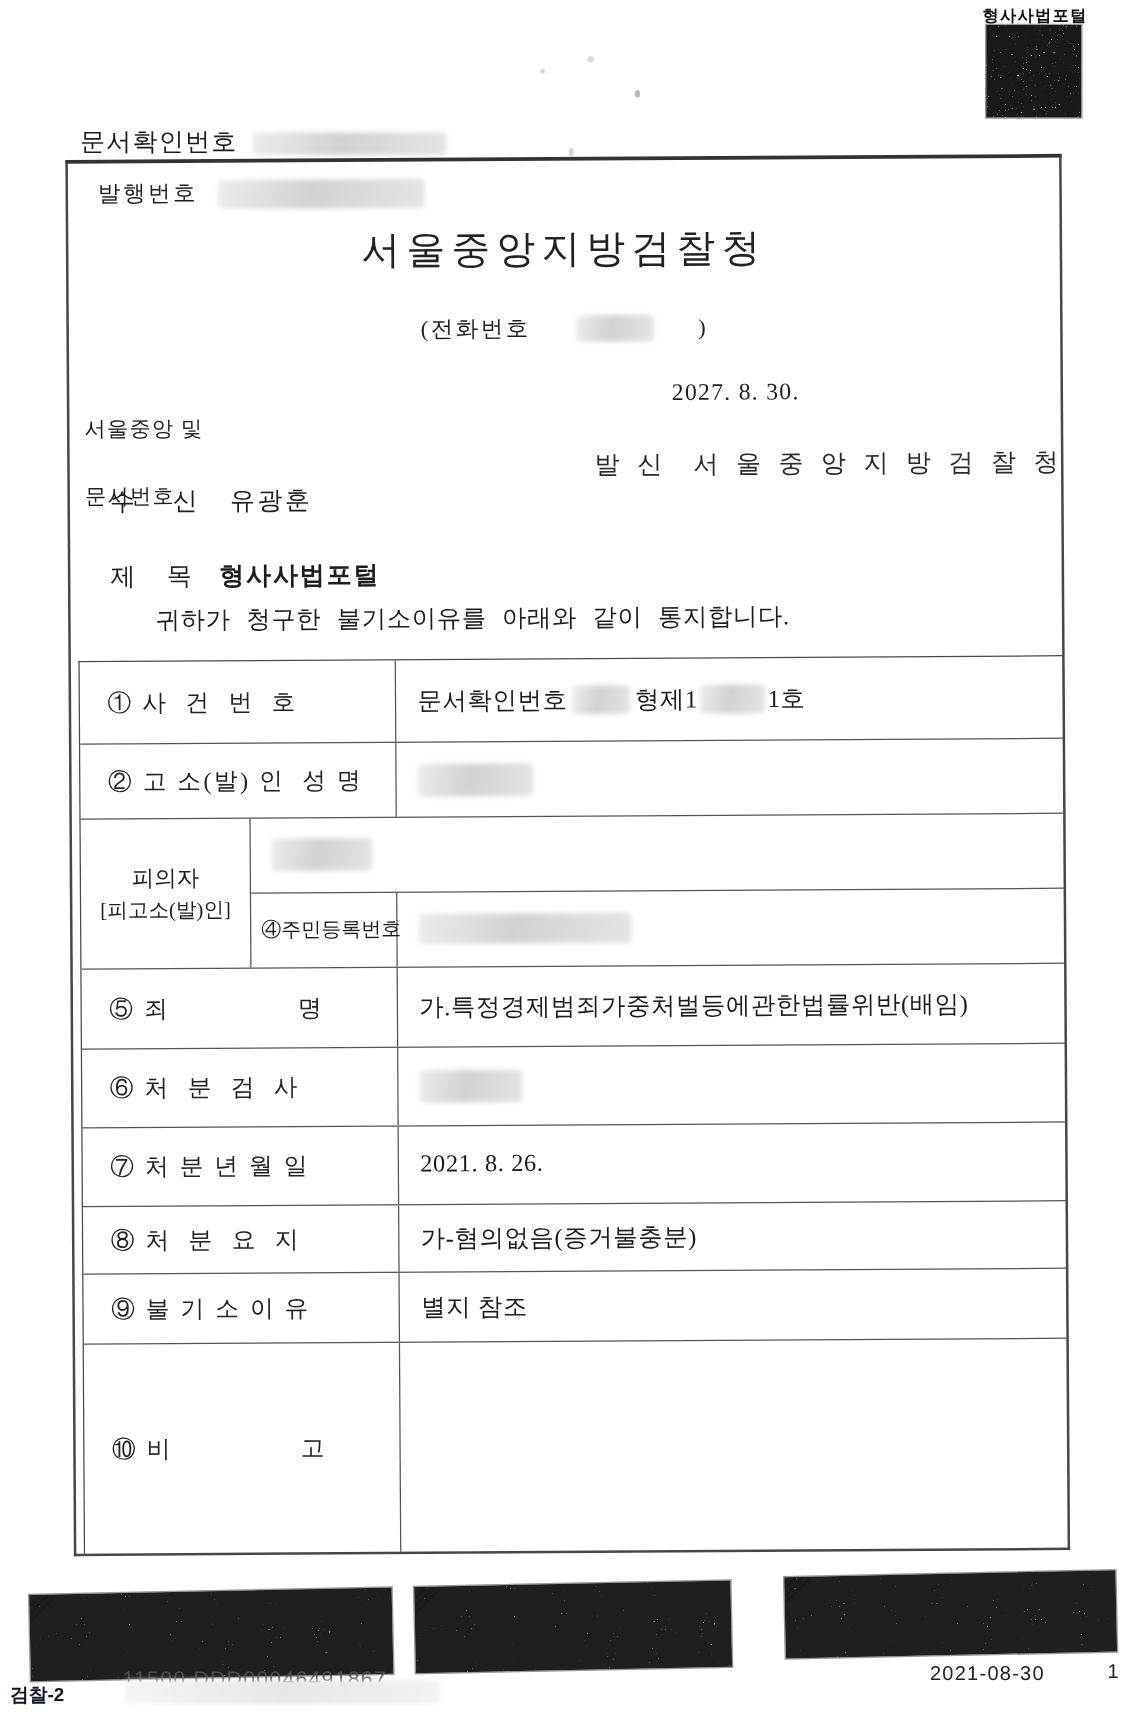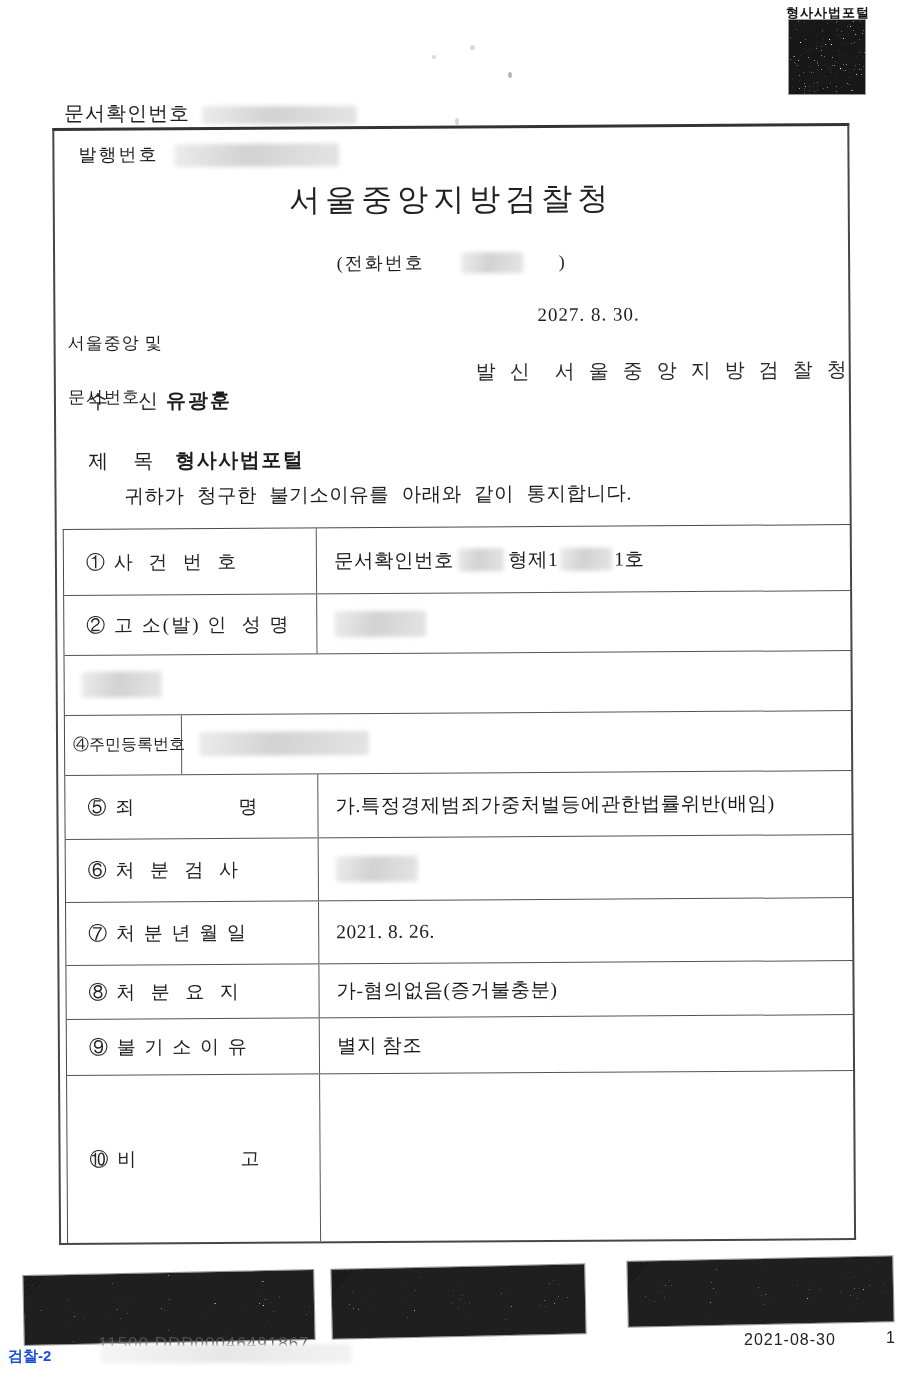--- a/index.html
+++ b/index.html
@@ -38,21 +38,21 @@
   .title { left:0; right:0; top:50px; text-align:center; font-size:31px; letter-spacing:5px; color:#222; }
 
   .phone-row { left:0; right:0; top:122px; display:flex; justify-content:center; align-items:center;
     gap:36px; font-size:18px; letter-spacing:2px; }
   .phone-row .blur { width:62px; height:21px; }
 
   .class-lines { left:12px; top:168px; font-size:17px; line-height:18px; letter-spacing:1px; white-space:pre; }
   .doc-date { left:482px; top:176px; font-size:19px; letter-spacing:1px; }
 
   .recipient { left:12px; top:234px; font-size:20px; white-space:pre; }
-  .recipient .name { margin-left:8px; letter-spacing:2px;font-weight:bold; }
+  .recipient .name { margin-left:26px; letter-spacing:2px; }
 
   .sender { left:420px; top:230px; font-size:20px; white-space:pre; letter-spacing:3px; word-spacing:3px; color:#2a2a2a; }
 
   .stamp { left:670px; top:162px; width:122px; height:124px;
     border:5px solid #8d8d8d; border-radius:16px; display:flex; align-items:center; justify-content:center;
     filter:blur(.5px); opacity:.92; background:rgba(255,255,255,.15); }
   .stamp-inner { text-align:center; font-family:"Liberation Sans","DejaVu Sans",sans-serif;
     font-weight:bold; color:#828282; transform:scale(1.06,1.12); }
   .stamp-inner span { display:block; }
   .stamp-inner .s1, .stamp-inner .s3 { font-size:25px; letter-spacing:3px; line-height:30px; }
@@ -93,21 +93,21 @@
   .val .blur.c1 { width:46px; height:23px; margin:0 4px; }
   .val .blur.c2 { width:52px; height:23px; margin:0 2px; }
 
   
   .strip { position:absolute; transform:rotate(-1.2deg); }
   .strip1 { left:23px; top:1272px; width:292px; height:71px; }
   .strip2 { left:331px; top:1266px; width:255px; height:71px; }
   .strip3 { left:627px; top:1258px; width:267px; height:67px; }
 
   .form-code { left:8px; top:1347px; font-family:"Liberation Sans","DejaVu Sans",sans-serif;
-    font-size:15px; font-weight:bold; color:#1d4ed8; }
+    font-size:15px; font-weight:bold; color:#0f172a; }
   .serial-clip { left:98px; top:1334px; width:258px; height:12px; overflow:hidden;
     font-family:"Liberation Sans","DejaVu Sans",sans-serif; font-size:17px; color:#4f4f4f; letter-spacing:1px; }
   .serial-blur { left:100px; top:1344px; width:252px; height:19px; border-radius:3px;
     background:linear-gradient(100deg,#f5f5f5,#e7e7e7 50%,#f2f2f2); filter:blur(2px); }
   .print-date { left:744px; top:1331px; font-family:"Liberation Sans","DejaVu Sans",sans-serif;
     font-size:16px; color:#222; letter-spacing:1px; }
   .page-num { left:886px; top:1329px; font-family:"Liberation Sans","DejaVu Sans",sans-serif;
     font-size:16px; color:#222; }
 </style>
 </head>
@@ -190,20 +190,24 @@
     </div>
 
     <div class="trow h60">
       <div class="lbl">② 고 소(발) 인  성 명</div>
       <div class="val">
           <span class="blur v2"></span>
         </div>
     </div>
 
     <div class="merged">
+      <div class="gcell">
+        <span>피의자</span>
+        <span class="g2">[피고소(발)인]</span>
+      </div>
       <div class="gsub">
         <div class="srow">
           <div class="val">
               <span class="blur v3"></span>
             </div>
         </div>
         <div class="srow">
           <div class="slbl tight">④주민등록번호</div>
           <div class="val">
               <span class="blur v4"></span>

